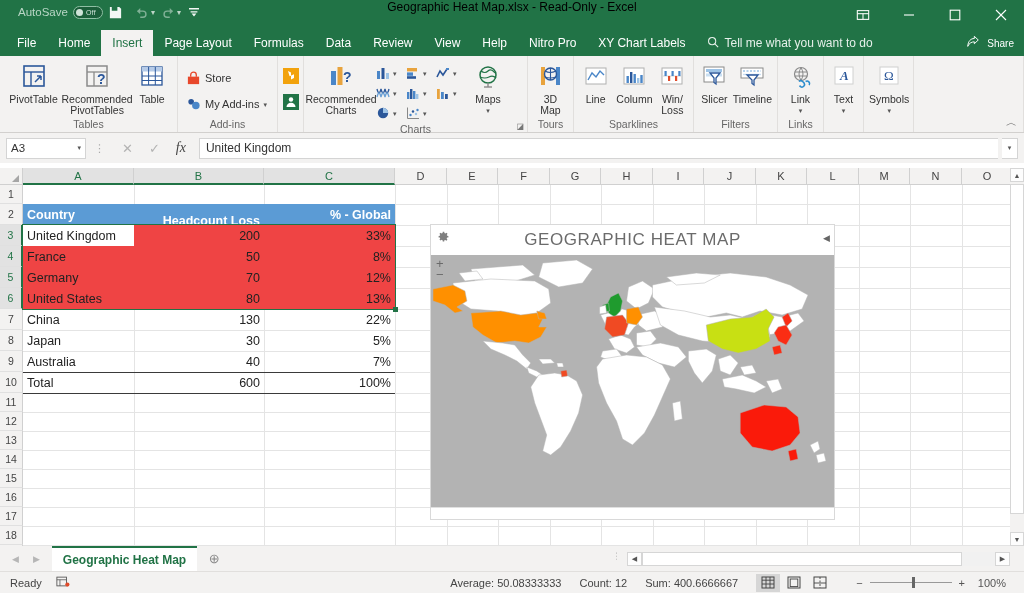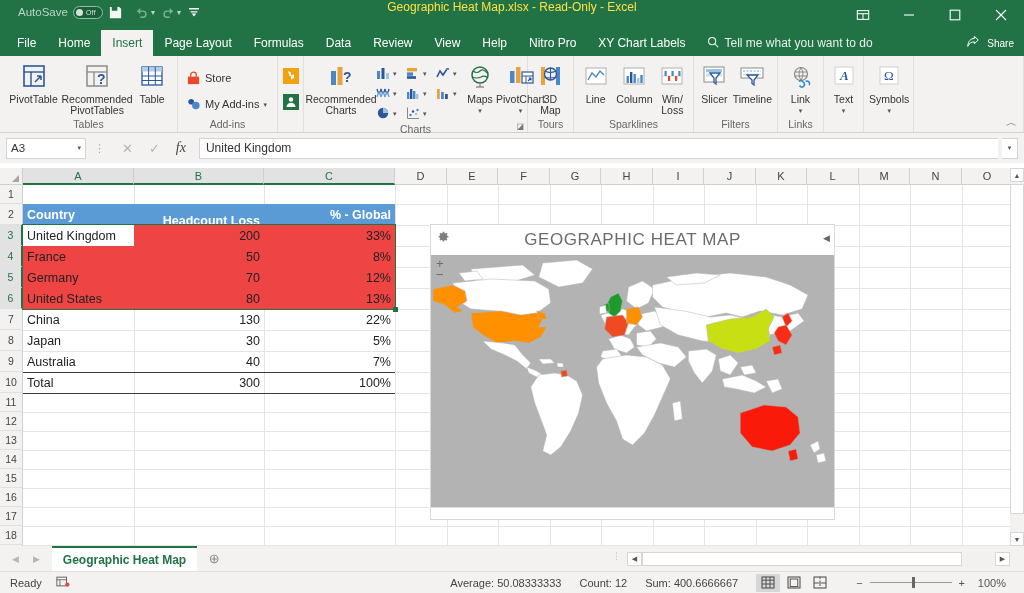--- a/index.html
+++ b/index.html
@@ -24,21 +24,21 @@
   .toggle {
     width:30px; height:13px; border-radius:7px; border:1px solid #8fbfa4;
     background:#1b5e3a; position:relative; display:inline-flex; align-items:center;
     font-size:7px; color:#cfe3d8; padding-left:12px; letter-spacing:.3px;
   }
   .toggle .knob { position:absolute; left:2px; top:2px; width:7px; height:7px; border-radius:50%; background:#cfe3d8; }
   .qat-btn { width:26px; height:24px; display:flex; align-items:center; justify-content:center; color:#fff; opacity:.95; }
   .qat-btn.dim { opacity:.55; }
   .qat-sep { font-size:8px; opacity:.7; margin-left:-4px; }
   .title-text {
-    position:absolute; left:0; right:0; text-align:center; font-size:12px; color:#fde047;
+    position:absolute; left:0; right:0; text-align:center; font-size:12px; color:#000000;
     pointer-events:none;
   }
   .win-ctrls { position:absolute; right:0; top:0; height:30px; display:flex; }
   .win-btn { width:46px; height:30px; display:flex; align-items:center; justify-content:center; color:#fff; }
 
   
   .tabbar {
     position:absolute; left:0; top:30px; width:1024px; height:26px;
     background:#217346; display:flex; align-items:flex-end;
   }
@@ -441,34 +441,20 @@
             <svg width="28" height="26" viewBox="0 0 28 26">
                 <circle cx="14" cy="11" r="8" fill="none" stroke="#217346" stroke-width="1.5"></circle>
                 <path d="M7 7q4 3 7 0t7 2M6 13q5 2 9 0t7 1" fill="none" stroke="#217346" stroke-width="1.2"></path>
                 <line x1="14" y1="19" x2="14" y2="23" stroke="#8a8a8a" stroke-width="1.4"></line>
                 <line x1="10" y1="23" x2="18" y2="23" stroke="#8a8a8a" stroke-width="1.4"></line>
               </svg>
           </span>
           <span class="lbl">Maps</span>
           <span class="caret">▾</span>
         </div>
-        <div class="bigbtn" style="width:62px">
-          <span class="ico">
-            <svg width="30" height="26" viewBox="0 0 30 26">
-                <rect x="4" y="7" width="4.5" height="12" fill="#4a86c8"></rect>
-                <rect x="10" y="3" width="4.5" height="16" fill="#e8a33d"></rect>
-                <rect x="16" y="8" width="11" height="11" fill="#fff" stroke="#2b579a" stroke-width="1.2"></rect>
-                <line x1="16" y1="12" x2="27" y2="12" stroke="#2b579a" stroke-width="1"></line>
-                <line x1="20" y1="12" x2="20" y2="19" stroke="#2b579a" stroke-width="1"></line>
-                <path d="M22 17l3-3M25 14h-2.4M25 14v2.4" stroke="#2b579a" stroke-width="1.1" fill="none"></path>
-              </svg>
-          </span>
-          <span class="lbl">PivotChart</span>
-          <span class="caret">▾</span>
-        </div>
       </div>
       <div class="rgroup-label">Charts</div>
       <span class="dlg-launch">◪</span>
     </div>
 
     <div class="rgroup" style="width:46px">
       <div class="rgroup-body">
         <div class="bigbtn" style="width:40px">
           <span class="ico">
             <svg width="28" height="26" viewBox="0 0 28 26">
@@ -734,21 +720,21 @@
       <div class="cell" style="left:0;   top:145px; width:111px; height:21px;">Japan</div>
       <div class="cell num" style="left:111px; top:145px; width:130px; height:21px;">30</div>
       <div class="cell num" style="left:241px; top:145px; width:131px; height:21px;">5%</div>
 
       <div class="cell" style="left:0;   top:166px; width:111px; height:21px;">Australia</div>
       <div class="cell num" style="left:111px; top:166px; width:130px; height:21px;">40</div>
       <div class="cell num" style="left:241px; top:166px; width:131px; height:21px;">7%</div>
 
       <div class="topborder" style="left:0; top:187px; width:372px"></div>
       <div class="cell" style="left:0;   top:187px; width:111px; height:21px;">Total</div>
-      <div class="cell num" style="left:111px; top:187px; width:130px; height:21px;">300</div>
+      <div class="cell num" style="left:111px; top:187px; width:130px; height:21px;">600</div>
       <div class="cell num" style="left:241px; top:187px; width:131px; height:21px;">100%</div>
       <div class="topborder" style="left:0; top:208px; width:372px"></div>
 
       <div class="selborder" style="left:-1px; top:39px; width:374px; height:86px;"></div>
       <div class="selhandle" style="left:370px; top:122px;"></div>
     </div>
 
     <div class="chartobj" style="left:430px; top:56px;">
       <div class="chart-hdr">
         <span class="chart-gear">

